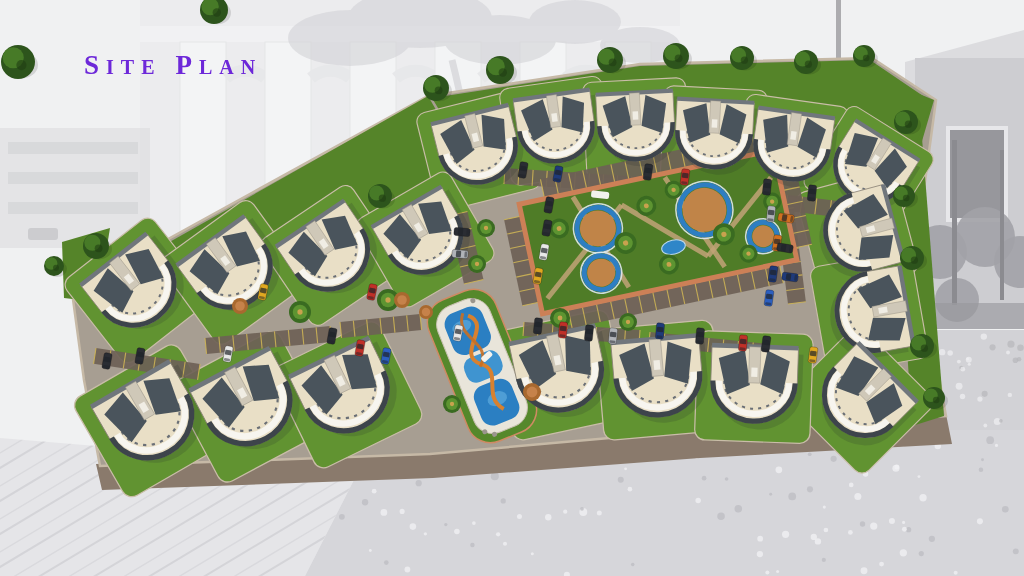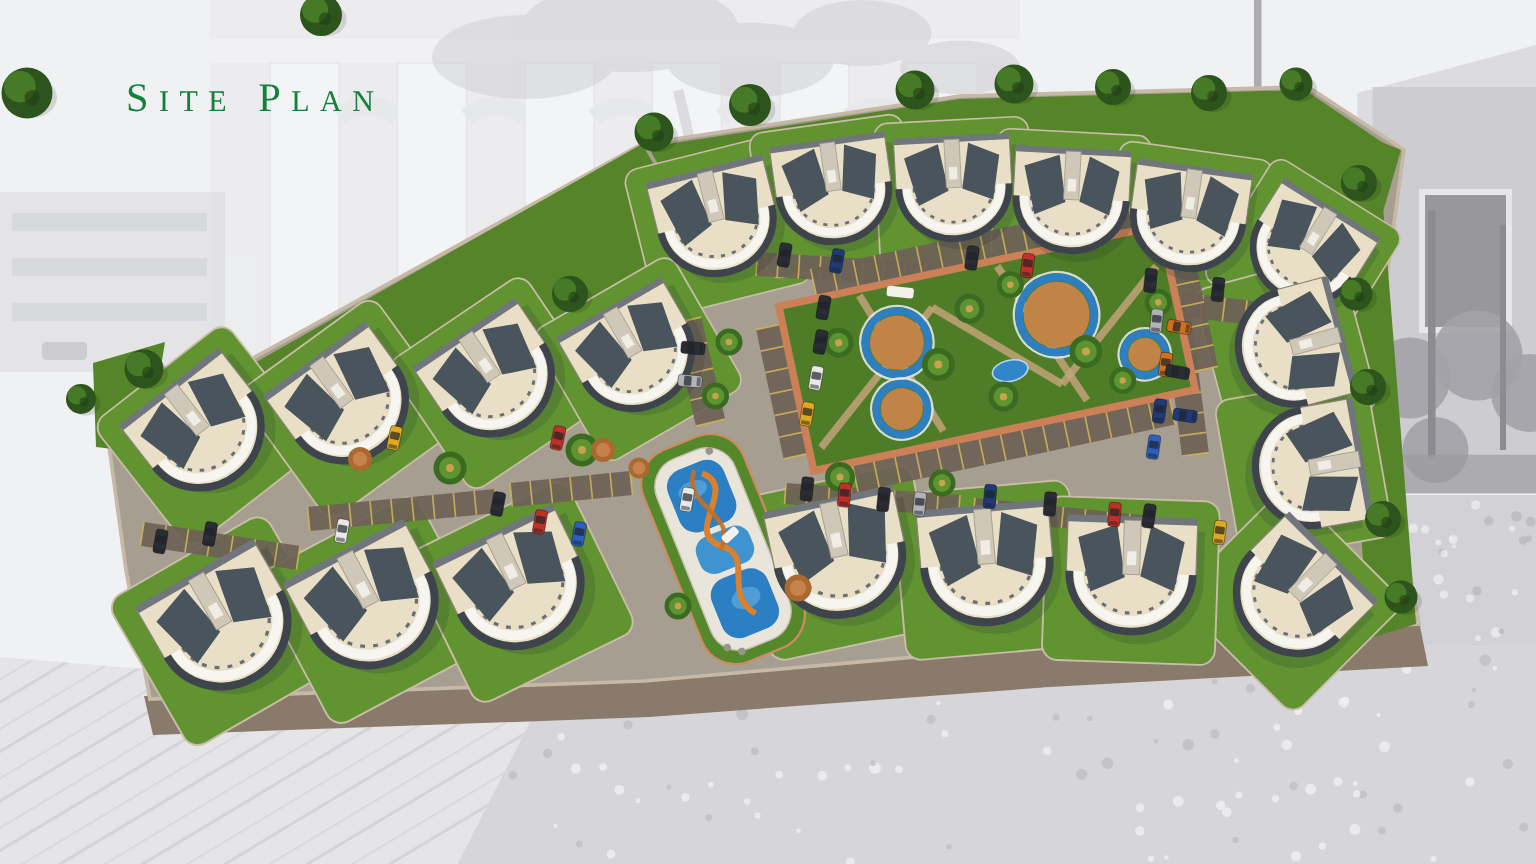--- a/index.html
+++ b/index.html
@@ -1,21 +1,21 @@
 <!DOCTYPE html>
 <html><head>
 <meta charset="utf-8">
 <style>
   html,body{margin:0;padding:0;background:#555;}
   .stage{position:relative;width:1024px;height:576px;overflow:hidden;
          background:#eef0f1;font-family:"Liberation Sans",sans-serif;}
   .stage svg{position:absolute;left:0;top:0;}
   .slide-title{position:absolute;left:84px;top:50px;z-index:5;
     font-family:"Liberation Serif","DejaVu Serif",serif;
-    font-weight:400;letter-spacing:7px;color:#15803d;white-space:nowrap;}
+    font-weight:700;letter-spacing:7px;color:#6d28d9;white-space:nowrap;}
   .slide-title .cap{font-size:27px;}
   .slide-title .sm{font-size:20px;}
   .slide-title .gap{display:inline-block;width:14px;}
 </style>
 </head>
 <body>
 
 <div class="stage">
   <svg id="scene" width="1024" height="576" viewBox="0 0 1024 576">
     <g id="bg">

